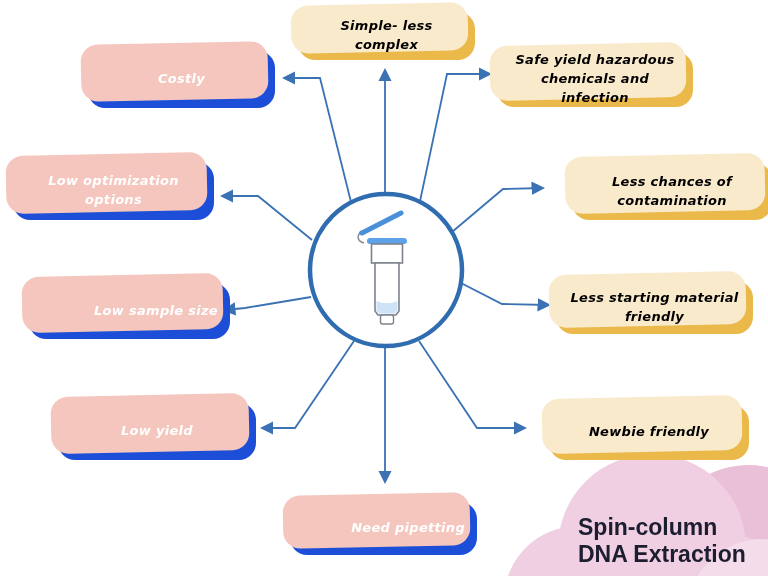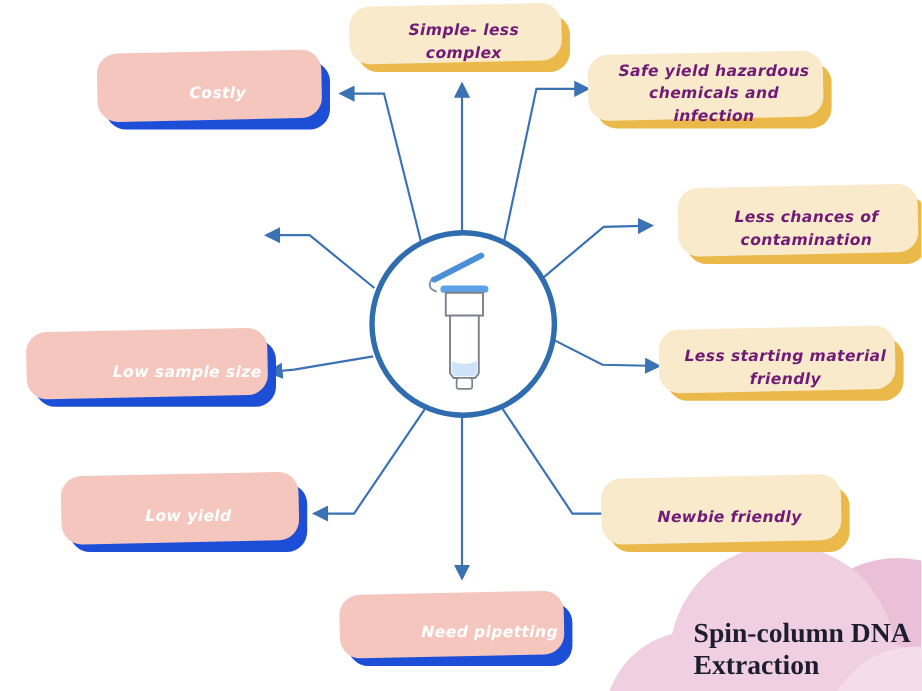--- a/index.html
+++ b/index.html
@@ -6,34 +6,34 @@
   #canvas{position:relative;width:768px;height:576px;background:#ffffff;overflow:hidden;
           font-family:"DejaVu Sans",sans-serif;}
   svg.layer{position:absolute;left:0;top:0;z-index:1;}
   .node{position:absolute;z-index:2;border-radius:17px;display:flex;align-items:center;
         justify-content:center;text-align:center;box-sizing:border-box;padding:4px 12px;
         font:italic 600 13px "DejaVu Sans",sans-serif;letter-spacing:.3px;line-height:1.45;}
   .node::before{content:"";position:absolute;inset:0;border-radius:17px;z-index:-1;
         transform:translate(-7px,-8px) rotate(-1.2deg);}
   .con{background:#1d4ed8;color:#ffffff;}
   .con::before{background:#f4c6be;}
-  .pro{background:#eab949;color:#701a75;}
+  .pro{background:#eab949;color:#000000;}
   .pro::before{background:#faeacc;}
   #n-simple{left:298px;top:12px;width:177px;height:48px;}
   #n-safe{left:497px;top:52px;width:196px;height:55px;}
   #n-chances{left:572px;top:163px;width:200px;height:57px;}
   #n-starting{left:556px;top:281px;width:197px;height:53px;}
-  #n-newbie{left:508px;top:405px;width:200px;height:55px;}
+  #n-newbie{left:549px;top:405px;width:200px;height:55px;}
   #n-costly{left:88px;top:51px;width:187px;height:57px;}
   #n-lowopt{left:13px;top:162px;width:201px;height:58px;}
   #n-lowsample{left:29px;top:283px;width:201px;height:56px;justify-content:flex-end;}
   #n-lowyield{left:58px;top:403px;width:198px;height:57px;}
   #n-pipetting{left:290px;top:502px;width:187px;height:53px;justify-content:flex-end;}
   #diagram-title{position:absolute;left:578px;top:514px;width:185px;z-index:3;
-        font-family:Liberation Serif, serif;font-weight:bold;font-size:23px;
+        font-family:Liberation Sans, sans-serif;font-weight:bold;font-size:23px;
         line-height:1.18;color:#1d1d30;}
 </style>
 </head>
 <body>
 
 <div id="canvas">
 
   <svg class="layer" width="768" height="576" viewBox="0 0 768 576">
     <defs>
       <marker id="arrow" viewBox="0 0 10 10" refX="8.5" refY="5" markerWidth="7.5" markerHeight="7.5" orient="auto-start-reverse">
@@ -87,20 +87,23 @@
   <div class="node pro" id="n-starting">
     <span>Less starting material friendly</span>
   </div>
   <div class="node pro" id="n-newbie">
     <span>Newbie friendly</span>
   </div>
 
   <div class="node con" id="n-costly">
     <span>Costly</span>
   </div>
+  <div class="node con" id="n-lowopt">
+    <span>Low optimization options</span>
+  </div>
   <div class="node con" id="n-lowsample">
     <span>Low sample size</span>
   </div>
   <div class="node con" id="n-lowyield">
     <span>Low yield</span>
   </div>
   <div class="node con" id="n-pipetting">
     <span>Need pipetting</span>
   </div>
 

